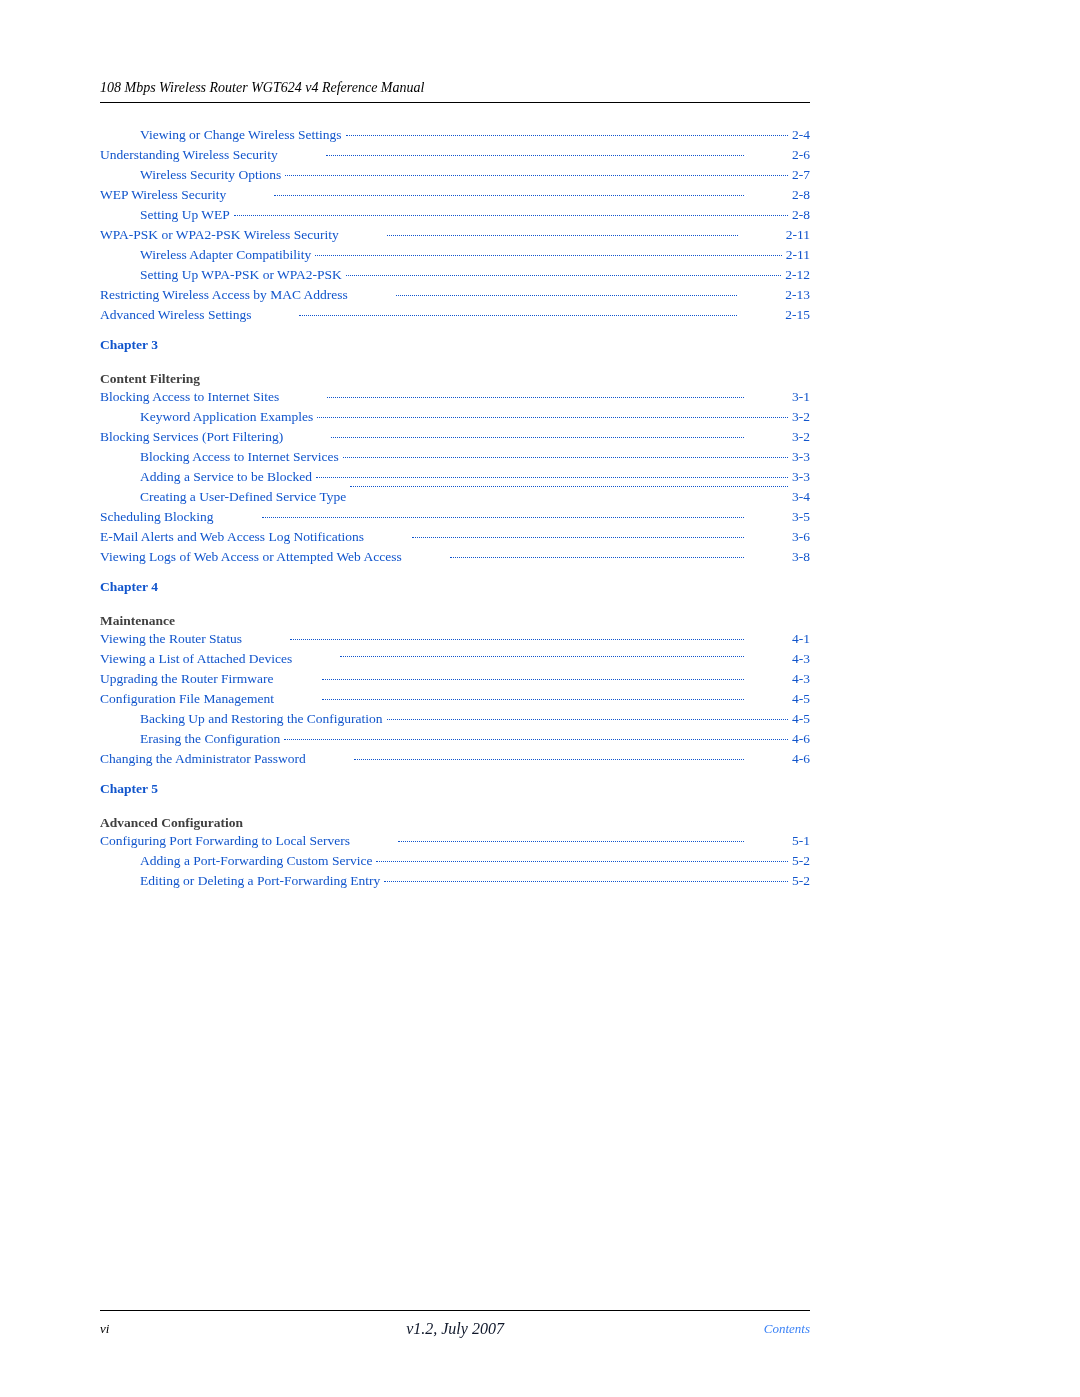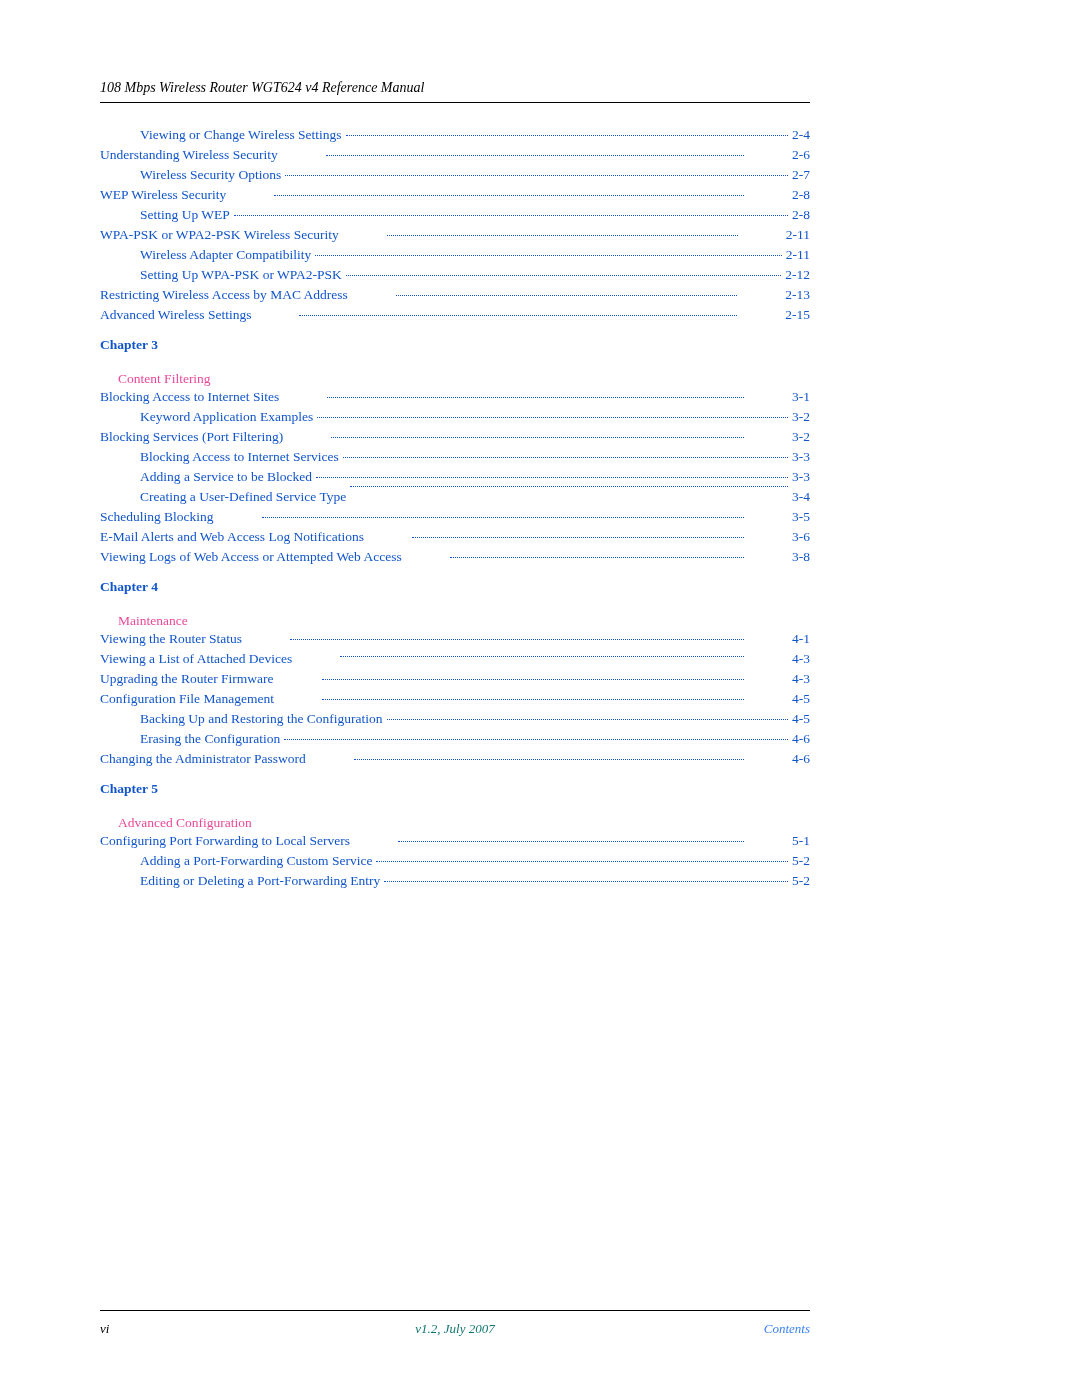--- a/index.html
+++ b/index.html
@@ -62,25 +62,24 @@
     .toc-page {
       color: #1155CC;
       white-space: nowrap;
     }
 
     .indent-1 { padding-left: 40px; }
     .indent-0 { padding-left: 0px; gap: 44px; }
 
     .chapter-heading {
       font-size: 13.5px;
-      font-weight: normal;
-      color: #ec4899;
+      font-weight: bold;
+      color: #404040;
       margin-top: 18px;
       margin-bottom: 2px;
-      margin-left: 18px;
     }
 
     .chapter-label {
       font-size: 13.5px;
       font-weight: bold;
       color: #1155CC;
       margin-top: 14px;
     }
 
     .footer {
@@ -101,22 +100,22 @@
       font-style: italic;
     }
 
     .footer-right {
       font-size: 13px;
       color: #3b82f6;
       font-style: italic;
     }
 
     .footer-center {
-      font-size: 13px;
-      color: #0f766e;
+      font-size: 16px;
+      color: #0f172a;
       font-style: italic;
       position: absolute;
       left: 50%;
       transform: translateX(-50%);
     }
   </style>
 </head>
 <body>
 
 <div class="page-container">

